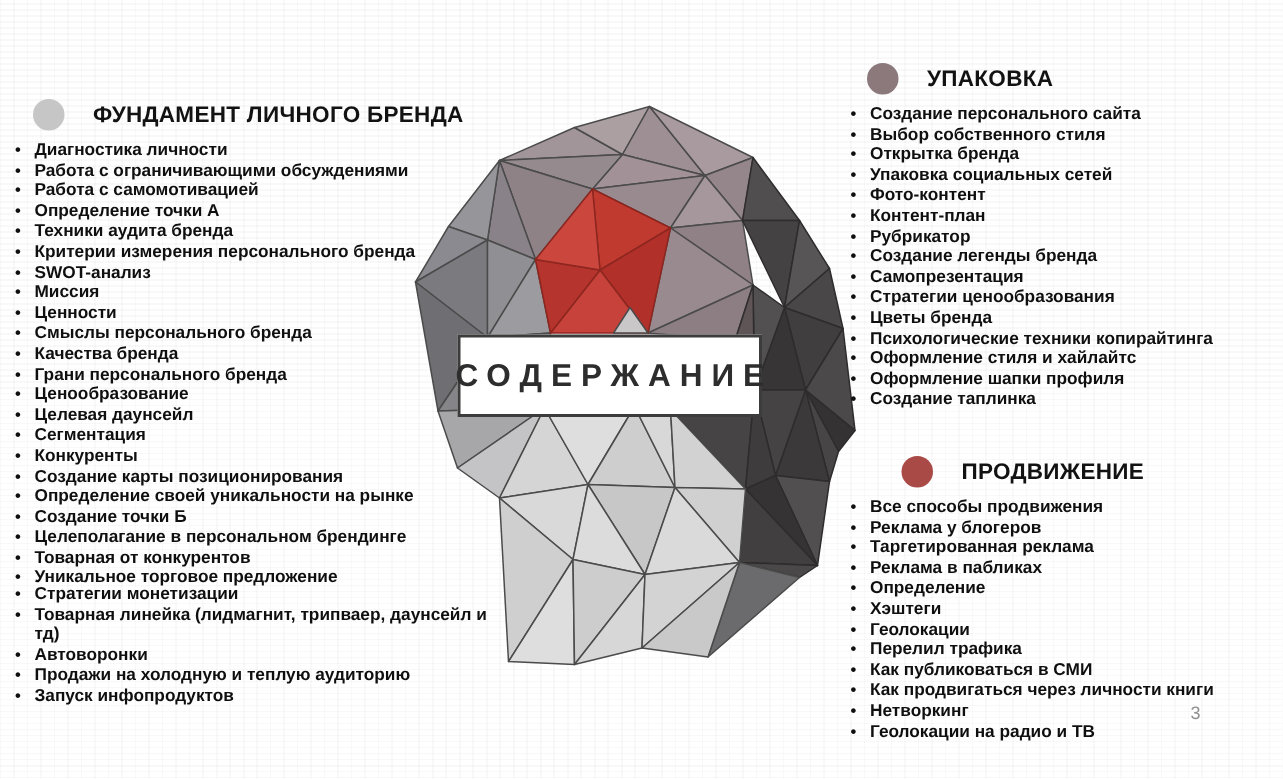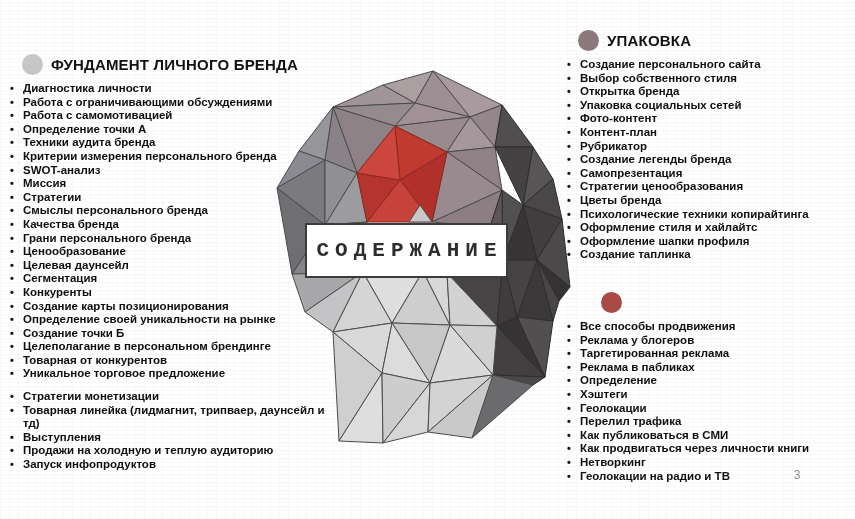--- a/index.html
+++ b/index.html
@@ -9,21 +9,21 @@
     font-family:"Liberation Sans","DejaVu Sans",sans-serif;
     -webkit-font-smoothing:antialiased;
   }
   .slide{
     position:absolute;inset:0;
     background-image:
       repeating-linear-gradient(0deg, rgba(140,140,150,0.06) 0 1px, transparent 1px 4px),
       repeating-linear-gradient(90deg, rgba(140,140,150,0.05) 0 1px, transparent 1px 9px);
   }
   .sec{position:absolute;}
-  .sec-head{display:flex;align-items:center;gap:8px;margin:0 0 7px 0;}
+  .sec-head{display:flex;align-items:center;gap:19px;margin:12px 0 7px 0;}
   .dot{width:21px;height:21px;border-radius:50%;flex:0 0 auto;background:#bbb;}
   .sec-title{font-size:15px;font-weight:bold;color:#121212;margin:0;letter-spacing:0.2px;white-space:nowrap;}
   ul.blist{list-style:none;margin:0;padding:0;}
   ul.blist li{display:flex;font-size:11.5px;font-weight:bold;line-height:13.6px;color:#0f0f0f;}
   ul.blist .blt{width:13px;flex:0 0 auto;padding-left:2px;font-size:11px;}
   ul.blist .itx{flex:1;}
   #sec-foundation{left:8px;top:54px;width:305px;}
   #sec-foundation .sec-head{margin-left:14px;}
   #sec-monetization{left:8px;top:390px;width:322px;}
   #sec-monetization .sec-head{margin-left:65px;}
@@ -33,21 +33,21 @@
   #sec-promotion .sec-head{margin-left:36px;}
   #head-art{position:absolute;left:268px;top:62px;width:305px;height:400px;}
   #head-art polygon{stroke:#4b4b4b;stroke-width:1;stroke-linejoin:round;}
   #head-art polygon.rd{stroke:#8e2620;}
   #head-art polygon.dk{stroke:#2e2c2d;}
   .title-band{
     position:absolute;left:305px;top:223px;width:203px;height:55px;
     background:#ffffff;border:2px solid #3c3c3c;box-sizing:border-box;
     display:flex;align-items:center;justify-content:center;
     font-size:21px;font-weight:bold;letter-spacing:6px;padding-left:6px;
-    color:#2d2d2d;white-space:nowrap;font-family:Liberation Mono, monospace;
+    color:#2d2d2d;white-space:nowrap;
   }
   .page-num{position:absolute;left:782px;top:468px;width:30px;text-align:center;
     font-size:12px;color:#8f8f8f;}
 </style>
 </head>
 <body>
 
 <div class="slide">
 
   <svg id="head-art" viewBox="0 0 305 400" aria-hidden="true">
@@ -161,21 +161,21 @@
         <li>
           <span class="blt">•</span>
           <span class="itx">SWOT-анализ</span>
         </li>
         <li>
           <span class="blt">•</span>
           <span class="itx">Миссия</span>
         </li>
         <li>
           <span class="blt">•</span>
-          <span class="itx">Стратегии</span>
+          <span class="itx">Ценности</span>
         </li>
         <li>
           <span class="blt">•</span>
           <span class="itx">Смыслы персонального бренда</span>
         </li>
         <li>
           <span class="blt">•</span>
           <span class="itx">Качества бренда</span>
         </li>
         <li>
@@ -230,21 +230,21 @@
         <li>
           <span class="blt">•</span>
           <span class="itx">Стратегии монетизации</span>
         </li>
         <li>
           <span class="blt">•</span>
           <span class="itx">Товарная линейка (лидмагнит, трипваер, даунсейл и тд)</span>
         </li>
         <li>
           <span class="blt">•</span>
-          <span class="itx">Выступления</span>
+          <span class="itx">Автоворонки</span>
         </li>
         <li>
           <span class="blt">•</span>
           <span class="itx">Продажи на холодную и теплую аудиторию</span>
         </li>
         <li>
           <span class="blt">•</span>
           <span class="itx">Запуск инфопродуктов</span>
         </li>
       </ul>
@@ -315,20 +315,21 @@
         <li>
           <span class="blt">•</span>
           <span class="itx">Создание таплинка</span>
         </li>
       </ul>
   </div>
 
   <div class="sec" id="sec-promotion">
     <div class="sec-head">
       <span class="dot" style="background-color: rgb(169, 74, 71);"></span>
+      <h2 class="sec-title">ПРОДВИЖЕНИЕ</h2>
     </div>
     <ul class="blist">
         <li>
           <span class="blt">•</span>
           <span class="itx">Все способы продвижения</span>
         </li>
         <li>
           <span class="blt">•</span>
           <span class="itx">Реклама у блогеров</span>
         </li>

